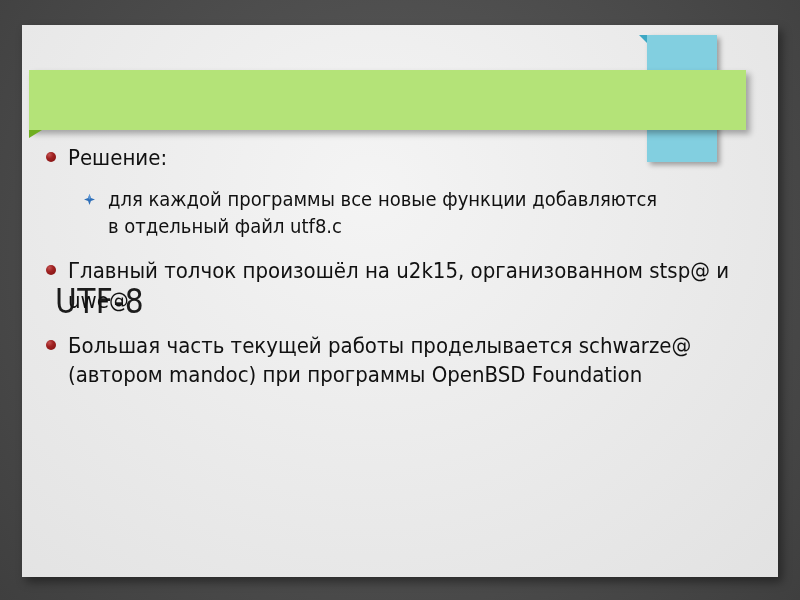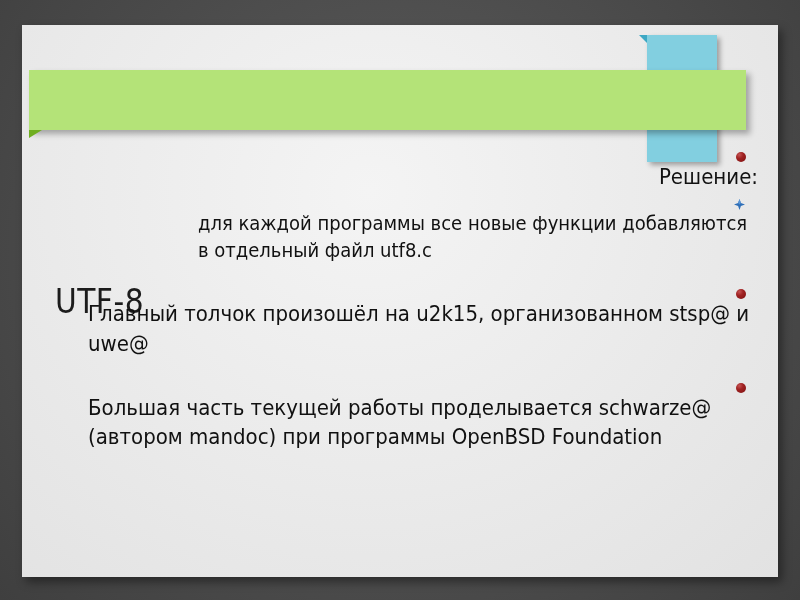--- a/index.html
+++ b/index.html
@@ -94,26 +94,25 @@
   
   #body-content {
     position: absolute;
     left: 24px;
     top: 118px;
     width: 712px;
   }
 
   .bullet-row {
     display: flex;
-    align-items: flex-end;
-    flex-direction: column;
+    align-items: flex-start;
   }
   .lvl1 { margin-top: 16px; }
   .lvl1:first-child { margin-top: 0; }
-  .lvl2 { margin-top: 0; margin-left: 38px; }
+  .lvl2 { margin-top: 14px; margin-left: 38px; }
 
   
   .marker-dot {
     flex: 0 0 auto;
     width: 10px;
     height: 10px;
     margin-top: 9px;
     margin-right: 12px;
     border-radius: 50%;
     background: #8e1616;

